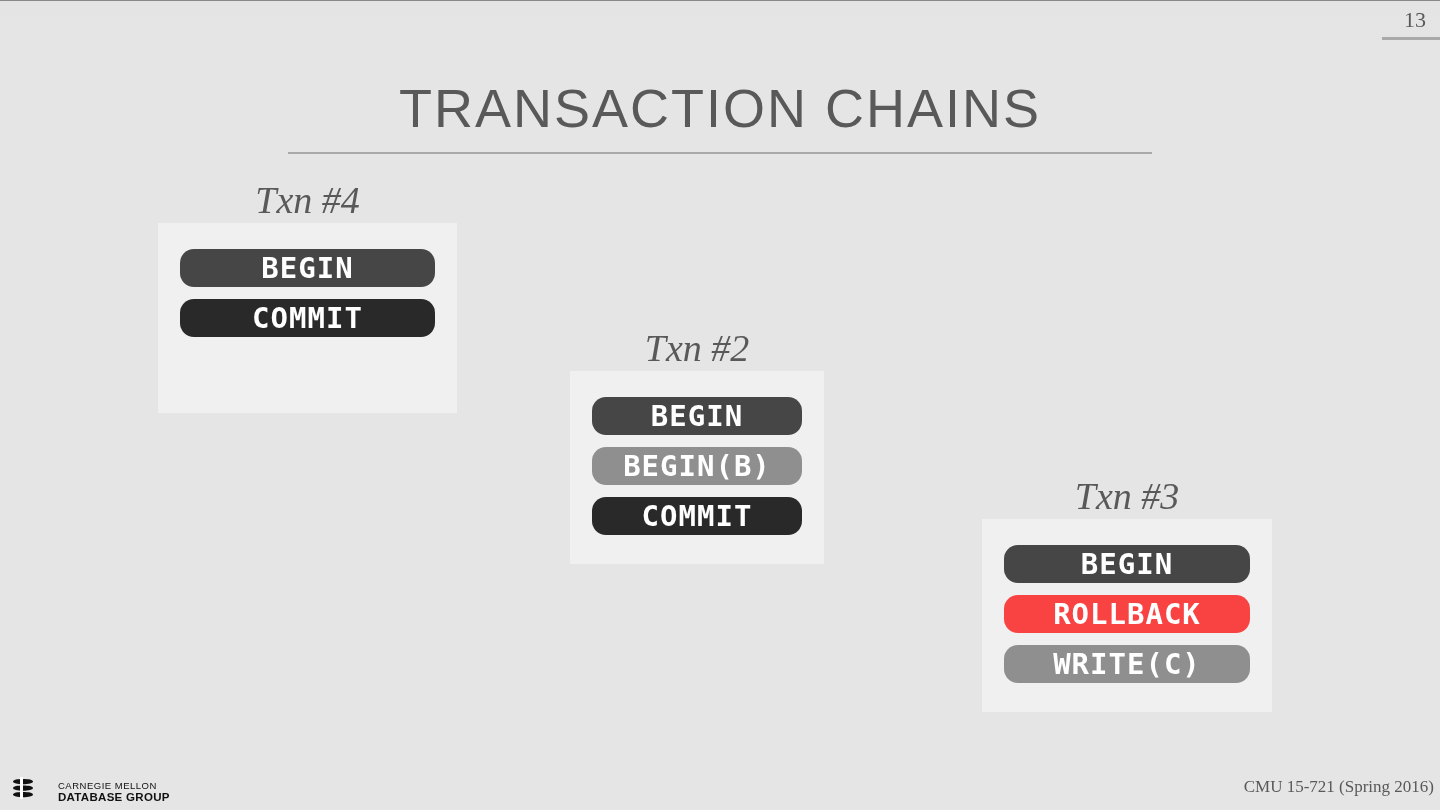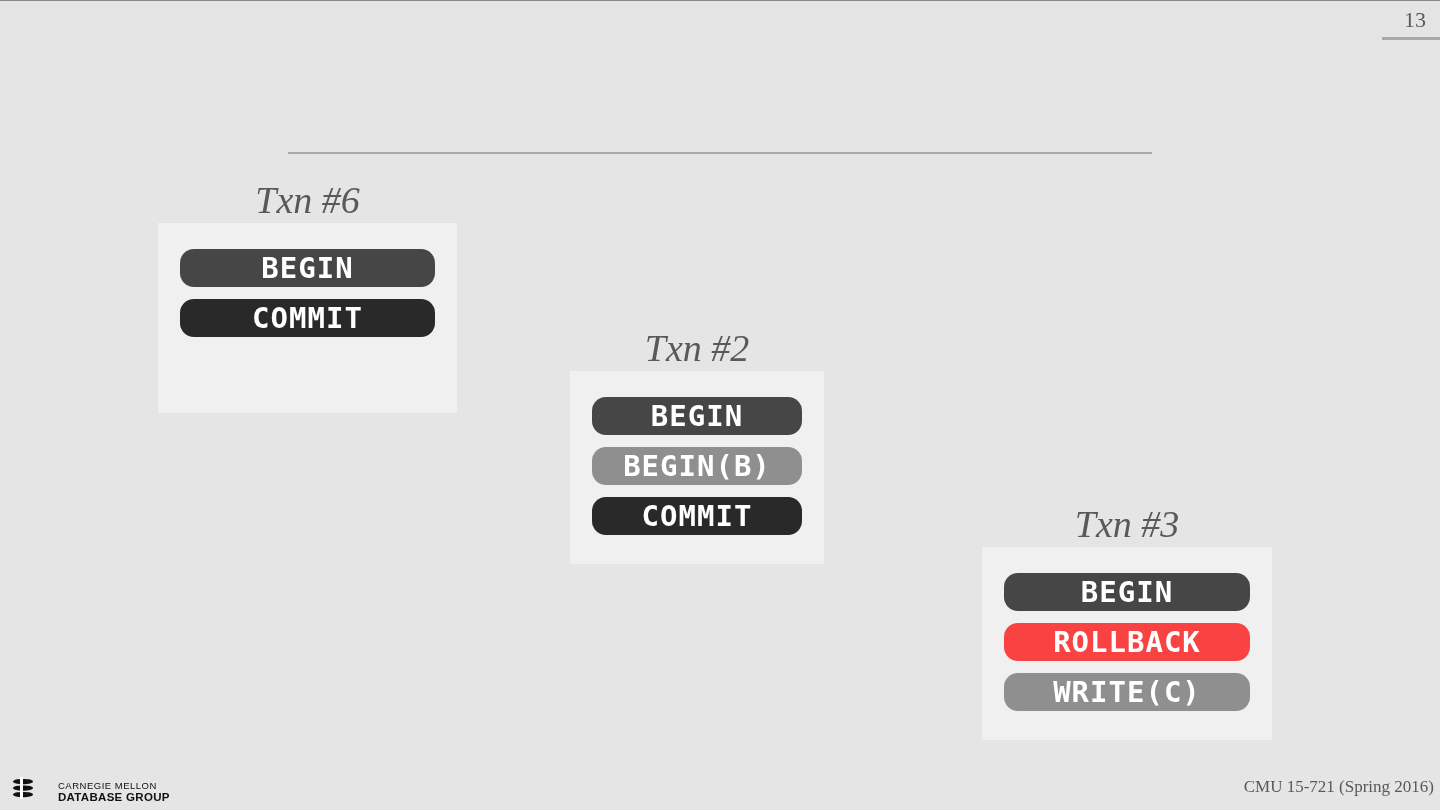--- a/index.html
+++ b/index.html
@@ -56,21 +56,21 @@
     border-radius:14px;
   }
   .bar.begin{background:var(--begin,#464646);}
   .bar.write{background:var(--write,#8f8f8f);}
   .bar.commit{background:var(--commit,#292929);}
   .bar.rollback{background:var(--rollback,#f94343);}
   #txn1{left:158px;top:176px;width:299px;}
   #txn1 .txn-panel{height:190px;}
   #txn2{left:570px;top:324px;width:254px;}
   #txn2 .txn-panel{height:193px;}
-  #txn3{left:982px;top:500px;width:290px;}
+  #txn3{left:982px;top:472px;width:290px;}
   #txn3 .txn-panel{height:193px;}
   .footer-logo{
     position:absolute;left:10px;bottom:4px;
     display:flex;align-items:center;gap:22px;
   }
   .logo-text{line-height:1.05;color:#111111;text-align:left;}
   .logo-line1{font-size:9.5px;letter-spacing:0.5px;font-weight:400;}
   .logo-line2{font-size:11.5px;letter-spacing:0.3px;font-weight:700;}
   .footer-course{
     position:absolute;right:6px;bottom:14px;
@@ -81,24 +81,25 @@
 </head>
 <body>
 
 <div class="slide">
 
   <div class="top-gradient"></div>
 
   <div class="page-number">13</div>
   <div class="page-number-rule"></div>
 
+  <div class="slide-title">TRANSACTION CHAINS</div>
   <div class="title-rule"></div>
 
   <div class="txn" id="txn1">
-    <span class="txn-label">Txn #6</span>
+    <span class="txn-label">Txn #4</span>
     <div class="txn-panel">
       <div class="bar begin">BEGIN</div>
       <div class="bar commit">COMMIT</div>
     </div>
   </div>
 
   <div class="txn" id="txn2">
     <span class="txn-label">Txn #2</span>
     <div class="txn-panel">
       <div class="bar begin">BEGIN</div>

